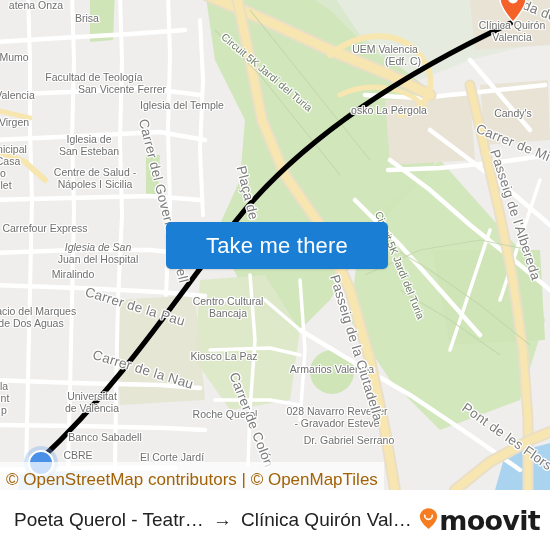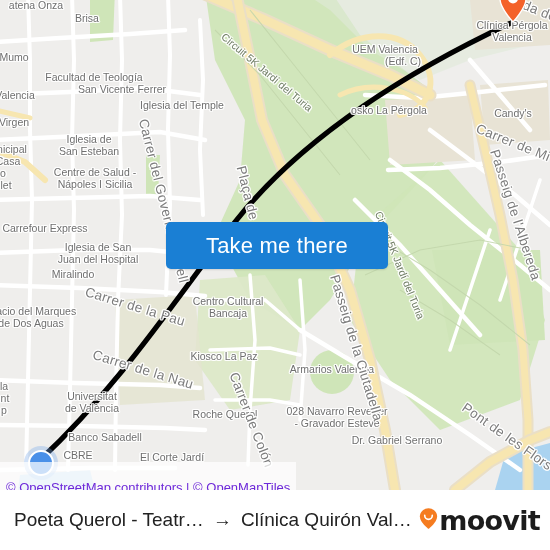--- a/index.html
+++ b/index.html
@@ -67,22 +67,22 @@
   }
   .dest-pin{
     position:absolute;left:513px;top:4px;
     width:28px;height:38px;
     transform:translate(-50%,-50%);
   }
 
   
   #attribution{
     position:absolute;left:0;top:462px;
-    padding:18px 6px;
-    font-size:13px;color:#6d28d9;
+    padding:8px 6px;
+    font-size:17px;color:#a16207;
     background:rgba(255,255,255,.72);
   }
 
   
   #footer{
     position:absolute;left:0;top:490px;width:550px;height:60px;
     background:#ffffff;
     display:flex;align-items:center;
     box-sizing:border-box;
     padding:0 10px 0 14px;
@@ -221,44 +221,44 @@
         <div class="maplabel" style="left: 14px; top: 122px;">Virgen</div>
         <div class="maplabel" style="left: 89px; top: 139px;">Iglesia de</div>
         <div class="maplabel" style="left: 89px; top: 151px; text-align: right;">San Esteban</div>
         <div class="maplabel" style="left: 12px; top: 149px;">nicipal</div>
         <div class="maplabel" style="left: 8px; top: 161px;">Casa</div>
         <div class="maplabel" style="left: 3px; top: 173px;">o</div>
         <div class="maplabel" style="left: 6px; top: 185px;">let</div>
         <div class="maplabel" style="left: 95px; top: 172px;">Centre de Salud -</div>
         <div class="maplabel" style="left: 95px; top: 184px;">Nápoles I Sicilia</div>
         <div class="maplabel" style="left: 45px; top: 228px;">Carrefour Express</div>
-        <div class="maplabel" style="left: 98px; top: 247px;">Iglesia de San</div>
+        <div class="maplabel" style="left: 98px; top: 247px; font-style: italic;">Iglesia de San</div>
         <div class="maplabel" style="left: 98px; top: 259px;">Juan del Hospital</div>
         <div class="maplabel" style="left: 73px; top: 274px;">Miralindo</div>
         <div class="maplabel" style="left: 35px; top: 311px;">lacio del Marques</div>
         <div class="maplabel" style="left: 31px; top: 323px;">de Dos Aguas</div>
         <div class="maplabel" style="left: 228px; top: 301px;">Centro Cultural</div>
         <div class="maplabel" style="left: 228px; top: 313px;">Bancaja</div>
         <div class="maplabel" style="left: 224px; top: 356px;">Kiosco La Paz</div>
         <div class="maplabel" style="left: 4px; top: 386px;">la</div>
         <div class="maplabel" style="left: 5px; top: 398px;">nt</div>
         <div class="maplabel" style="left: 4px; top: 410px;">p</div>
         <div class="maplabel" style="left: 92px; top: 396px;">Universitat</div>
         <div class="maplabel" style="left: 92px; top: 408px;">de València</div>
         <div class="maplabel" style="left: 225px; top: 414px;">Roche Querol</div>
         <div class="maplabel" style="left: 105px; top: 437px;">Banco Sabadell</div>
         <div class="maplabel" style="left: 78px; top: 455px;">CBRE</div>
         <div class="maplabel" style="left: 172px; top: 457px;">El Corte Jardí</div>
         <div class="maplabel" style="left: 332px; top: 369px;">Armarios Valencia</div>
         <div class="maplabel" style="left: 337px; top: 411px;">028 Navarro Reverter</div>
         <div class="maplabel" style="left: 337px; top: 423px;">- Gravador Esteve</div>
-        <div class="maplabel" style="left: 349px; top: 440px; margin-left: 48px;">Dr. Gabriel Serrano</div>
+        <div class="maplabel" style="left: 349px; top: 440px;">Dr. Gabriel Serrano</div>
         <div class="maplabel" style="left: 385px; top: 49px;">UEM Valencia</div>
         <div class="maplabel" style="left: 385px; top: 61px; padding-left: 36px;">(Edf. C)</div>
-        <div class="maplabel" style="left: 512px; top: 25px;">Clínica Pérgola</div>
+        <div class="maplabel" style="left: 512px; top: 25px;">Clínica Quirón</div>
         <div class="maplabel" style="left: 512px; top: 37px;">Valencia</div>
         <div class="maplabel" style="left: 389px; top: 110px;">osko La Pérgola</div>
         <div class="maplabel" style="left: 513px; top: 113px;">Candy's</div>
       </div>
 
     <div id="street-labels">
         <div class="maplabel park" style="left: 267px; top: 72px; transform: translate(-50%, -50%) rotate(40deg);">Circuit 5K Jardí del Turia</div>
         <div class="maplabel park" style="left: 400px; top: 265px; transform: translate(-50%, -50%) rotate(68deg);">Circuit 5K Jardí del Turia</div>
         <div class="maplabel street" style="left: 163px; top: 201px; transform: translate(-50%, -50%) rotate(76deg);">Carrer del Governador Vell</div>
         <div class="maplabel street" style="left: 247px; top: 193px; transform: translate(-50%, -50%) rotate(76deg);">Plaça de</div>

